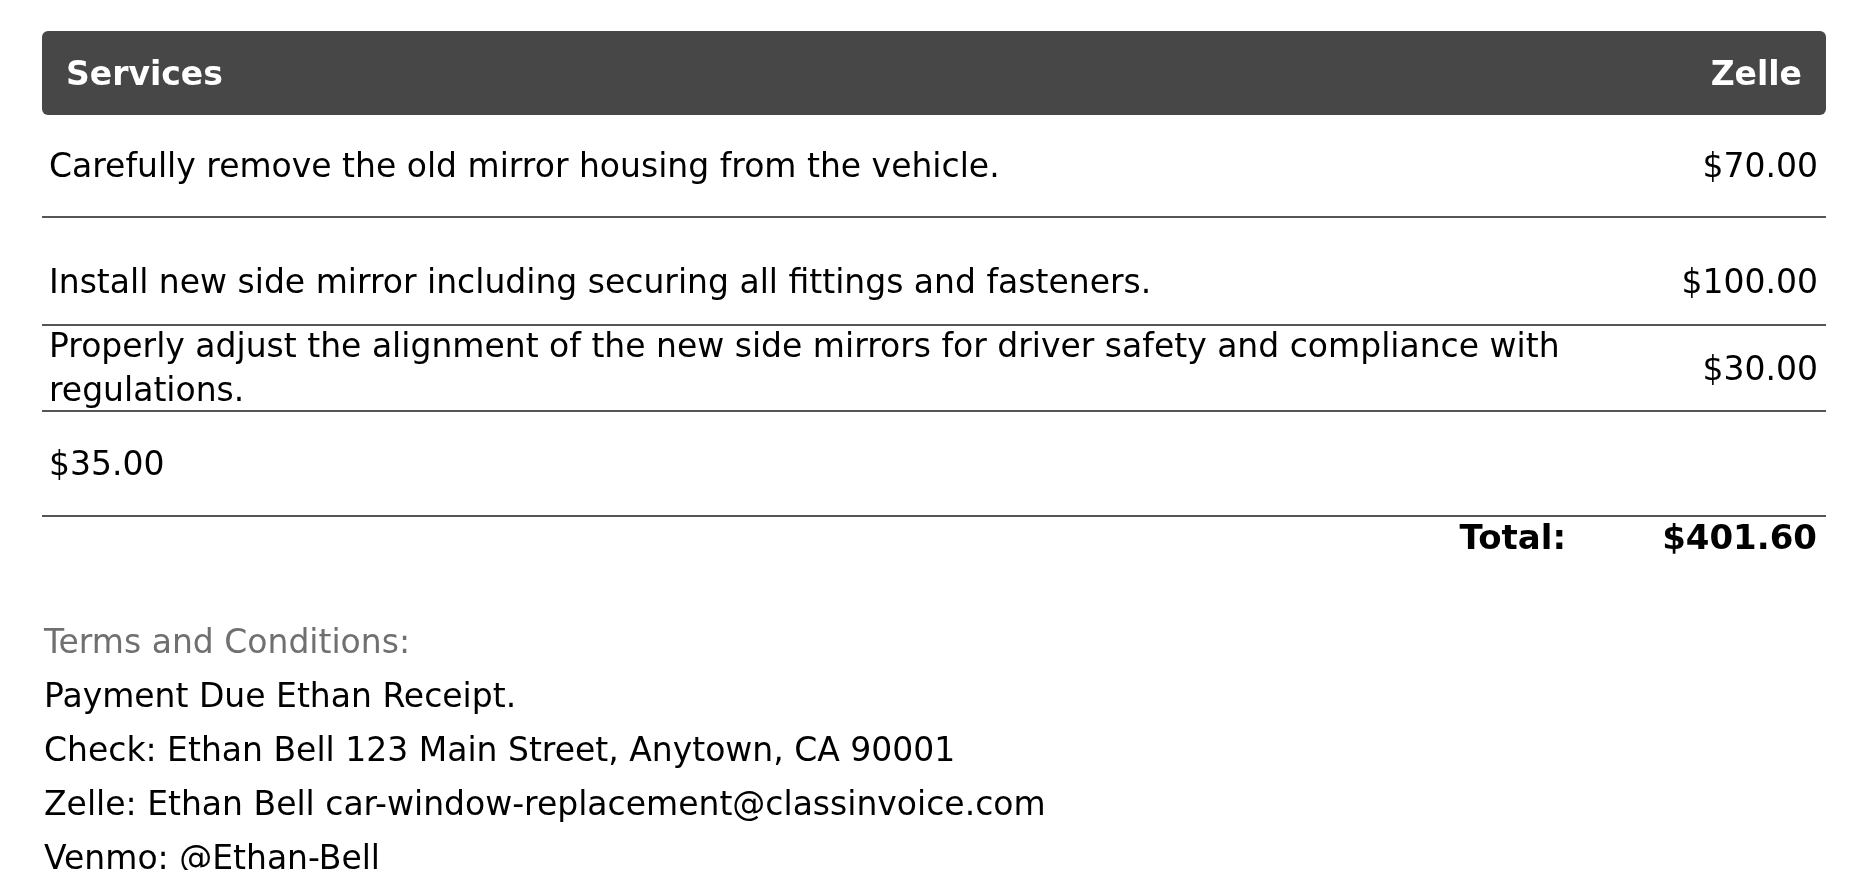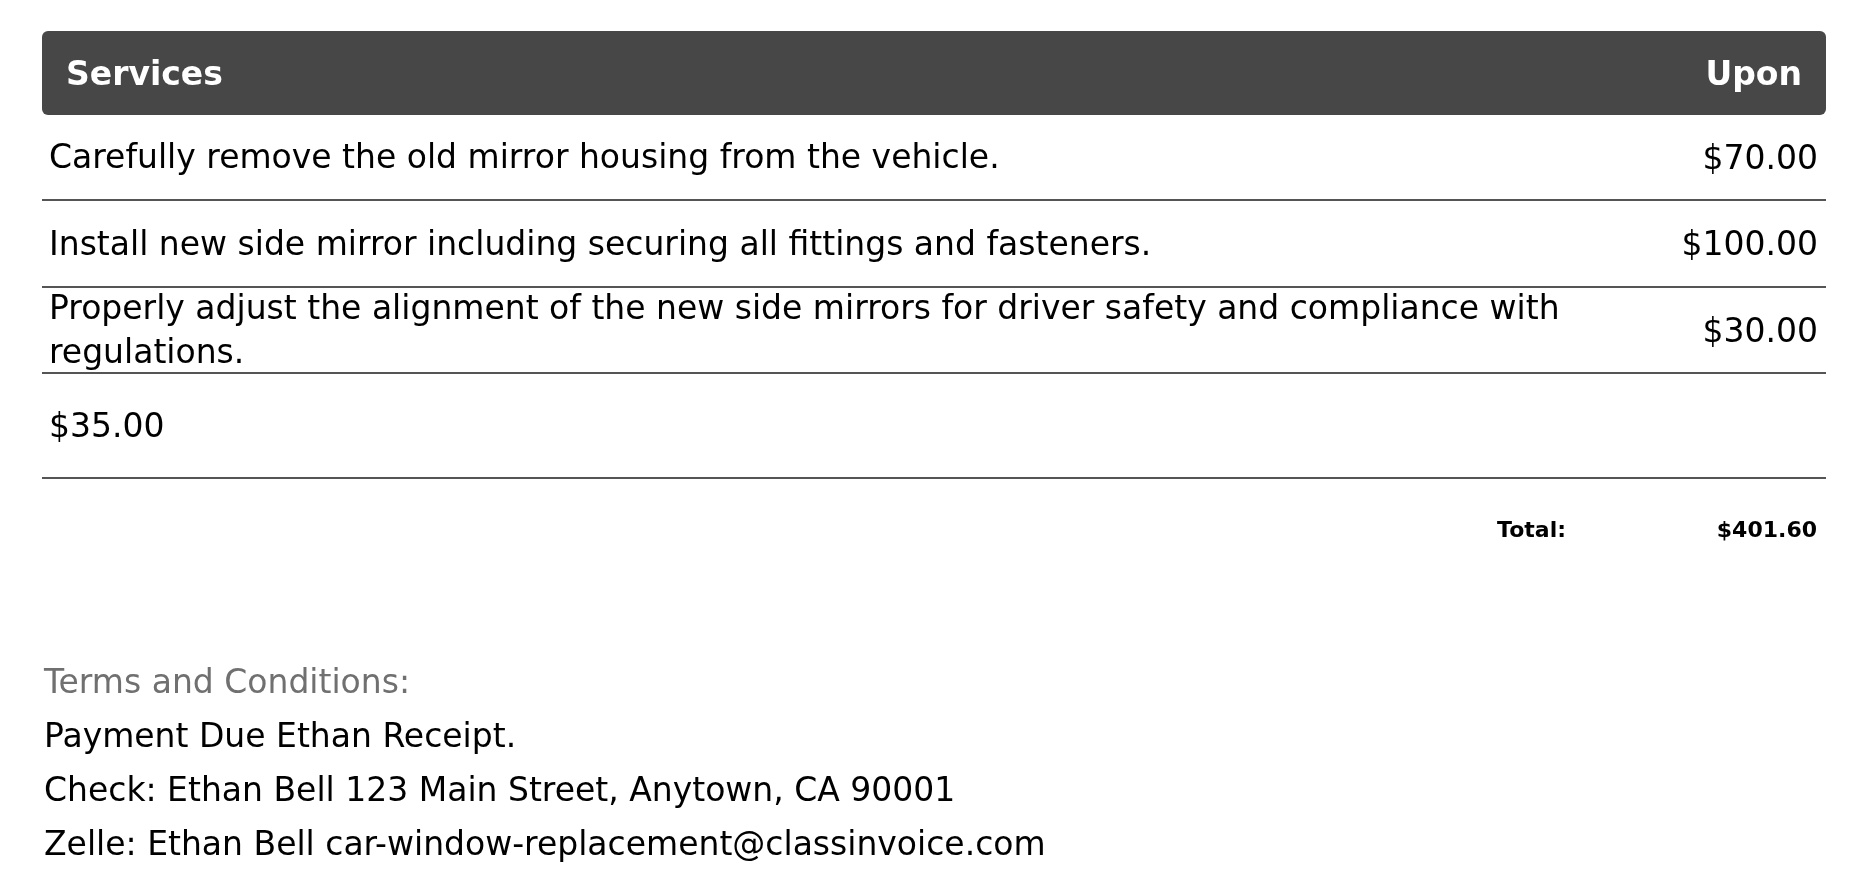--- a/index.html
+++ b/index.html
@@ -6,39 +6,39 @@
     body { width: 1868px; height: 870px; overflow: hidden; position: relative;
            font-family: "DejaVu Sans", sans-serif; color: #000; }
     .table { position: absolute; left: 42px; top: 31px; width: 1784px; }
     .thead { height: 84px; background: #474747; border-radius: 6px; color: #fff;
              display: flex; align-items: center; justify-content: space-between;
              padding: 0 24px 0 24px; box-sizing: border-box; font-weight: bold; font-size: 33px; gap: 31px; }
     .row { display: flex; align-items: center; justify-content: space-between;
            border-bottom: 2px solid #555; box-sizing: border-box; padding: 0 8px 0 7px; font-size: 33px; }
     .row .desc { width: 1620px; line-height: 44px; }
     .row .price { text-align: right; white-space: nowrap; }
-    .r1 { height: 86px; }
-    .r2 { height: 87px; }
+    .r1 { height: 103px; }
+    .r2 { height: 87px; margin-top: 21px; }
     .r3 { height: 86px; }
     .r4 { height: 105px; }
     .total { position: absolute; top: 515px; left: 42px; width: 1784px; height: 50px;
-             font-weight: bold; font-size: 22px; }
+             font-weight: bold; font-size: 34px; }
     .total .tl { position: absolute; right: 260px; top: 2px; }
     .total .tv { position: absolute; right: 9px; top: 2px; }
     .terms { position: absolute; left: 44px; top: 620px; font-size: 33px; }
     .terms div { height: 54px; line-height: 44px; }
-    .terms .ttl { color: #707070; margin-top: 40px; }
+    .terms .ttl { color: #707070; }
   </style>
 </head>
 <body>
 
 <div class="table">
   <div class="thead">
     <span>Services</span>
-    <span>Upon</span>
+    <span>Zelle</span>
   </div>
   <div class="row r1">
     <span class="desc">Carefully remove the old mirror housing from the vehicle.</span>
     <span class="price">$70.00</span>
   </div>
   <div class="row r2">
     <span class="desc">Install new side mirror including securing all fittings and fasteners.</span>
     <span class="price">$100.00</span>
   </div>
   <div class="row r3">

